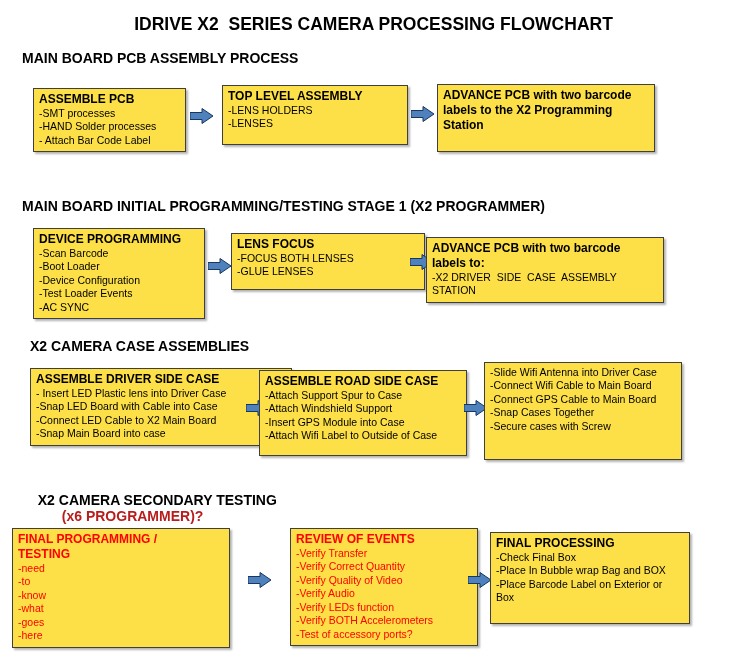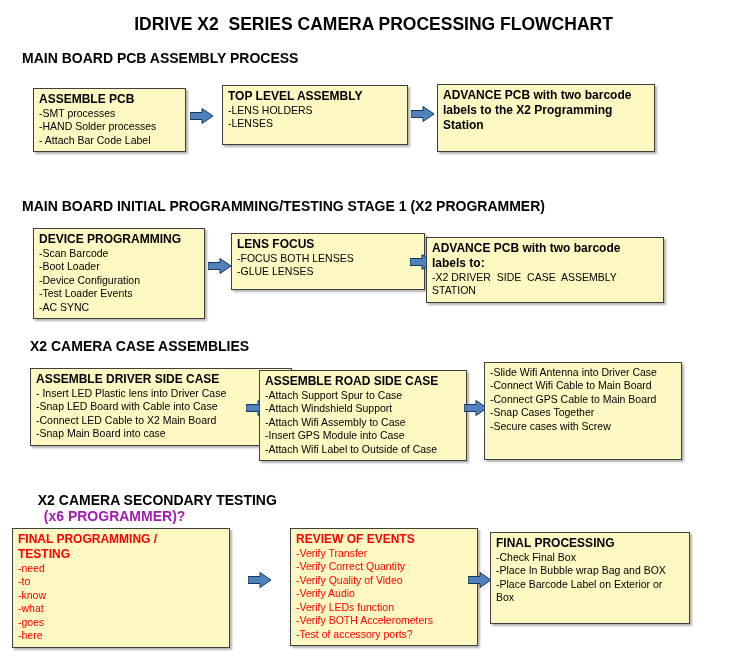--- a/index.html
+++ b/index.html
@@ -22,24 +22,24 @@
     font-weight: bold;
     margin: 0;
     white-space: pre-wrap;
   }
   .section-header {
     position: absolute;
     font-size: 14px;
     font-weight: bold;
     white-space: pre-wrap;
   }
-  .section-header .red-note { color: #a21caf; margin-left: 6px; }
+  .section-header .red-note { color: #b91c1c; margin-left: 24px; }
   .box {
     position: absolute;
-    background: #fef9c3;
+    background: #fde047;
     border: 1px solid #3f3f3f;
     box-shadow: 1.5px 1.5px 2px rgba(0,0,0,0.3);
     box-sizing: border-box;
     padding: 3px 19px 4px 5px;
   }
   .box-title {
     font-size: 12px;
     font-weight: bold;
     line-height: 1.25;
     white-space: pre-wrap;
@@ -137,21 +137,20 @@
 <div class="arrow" style="left:246px; top:400px;">
   <svg width="24" height="16" viewBox="0 0 24 16">
       <polygon points="0,4.5 12,4.5 12,0.5 23,8 12,15.5 12,11.5 0,11.5"></polygon>
     </svg>
 </div>
 
 <div class="box" style="left:259px; top:370px; width:208px; min-height:86px;">
   <div class="box-title">ASSEMBLE ROAD SIDE CASE</div>
   <div class="item">-Attach Support Spur to Case</div>
   <div class="item">-Attach Windshield Support</div>
-  <div class="item">-Attach Wifi Assembly to Case</div>
   <div class="item">-Insert GPS Module into Case</div>
   <div class="item">-Attach Wifi Label to Outside of Case</div>
 </div>
 
 <div class="arrow" style="left:464px; top:400px;">
   <svg width="24" height="16" viewBox="0 0 24 16">
       <polygon points="0,4.5 12,4.5 12,0.5 23,8 12,15.5 12,11.5 0,11.5"></polygon>
     </svg>
 </div>
 

